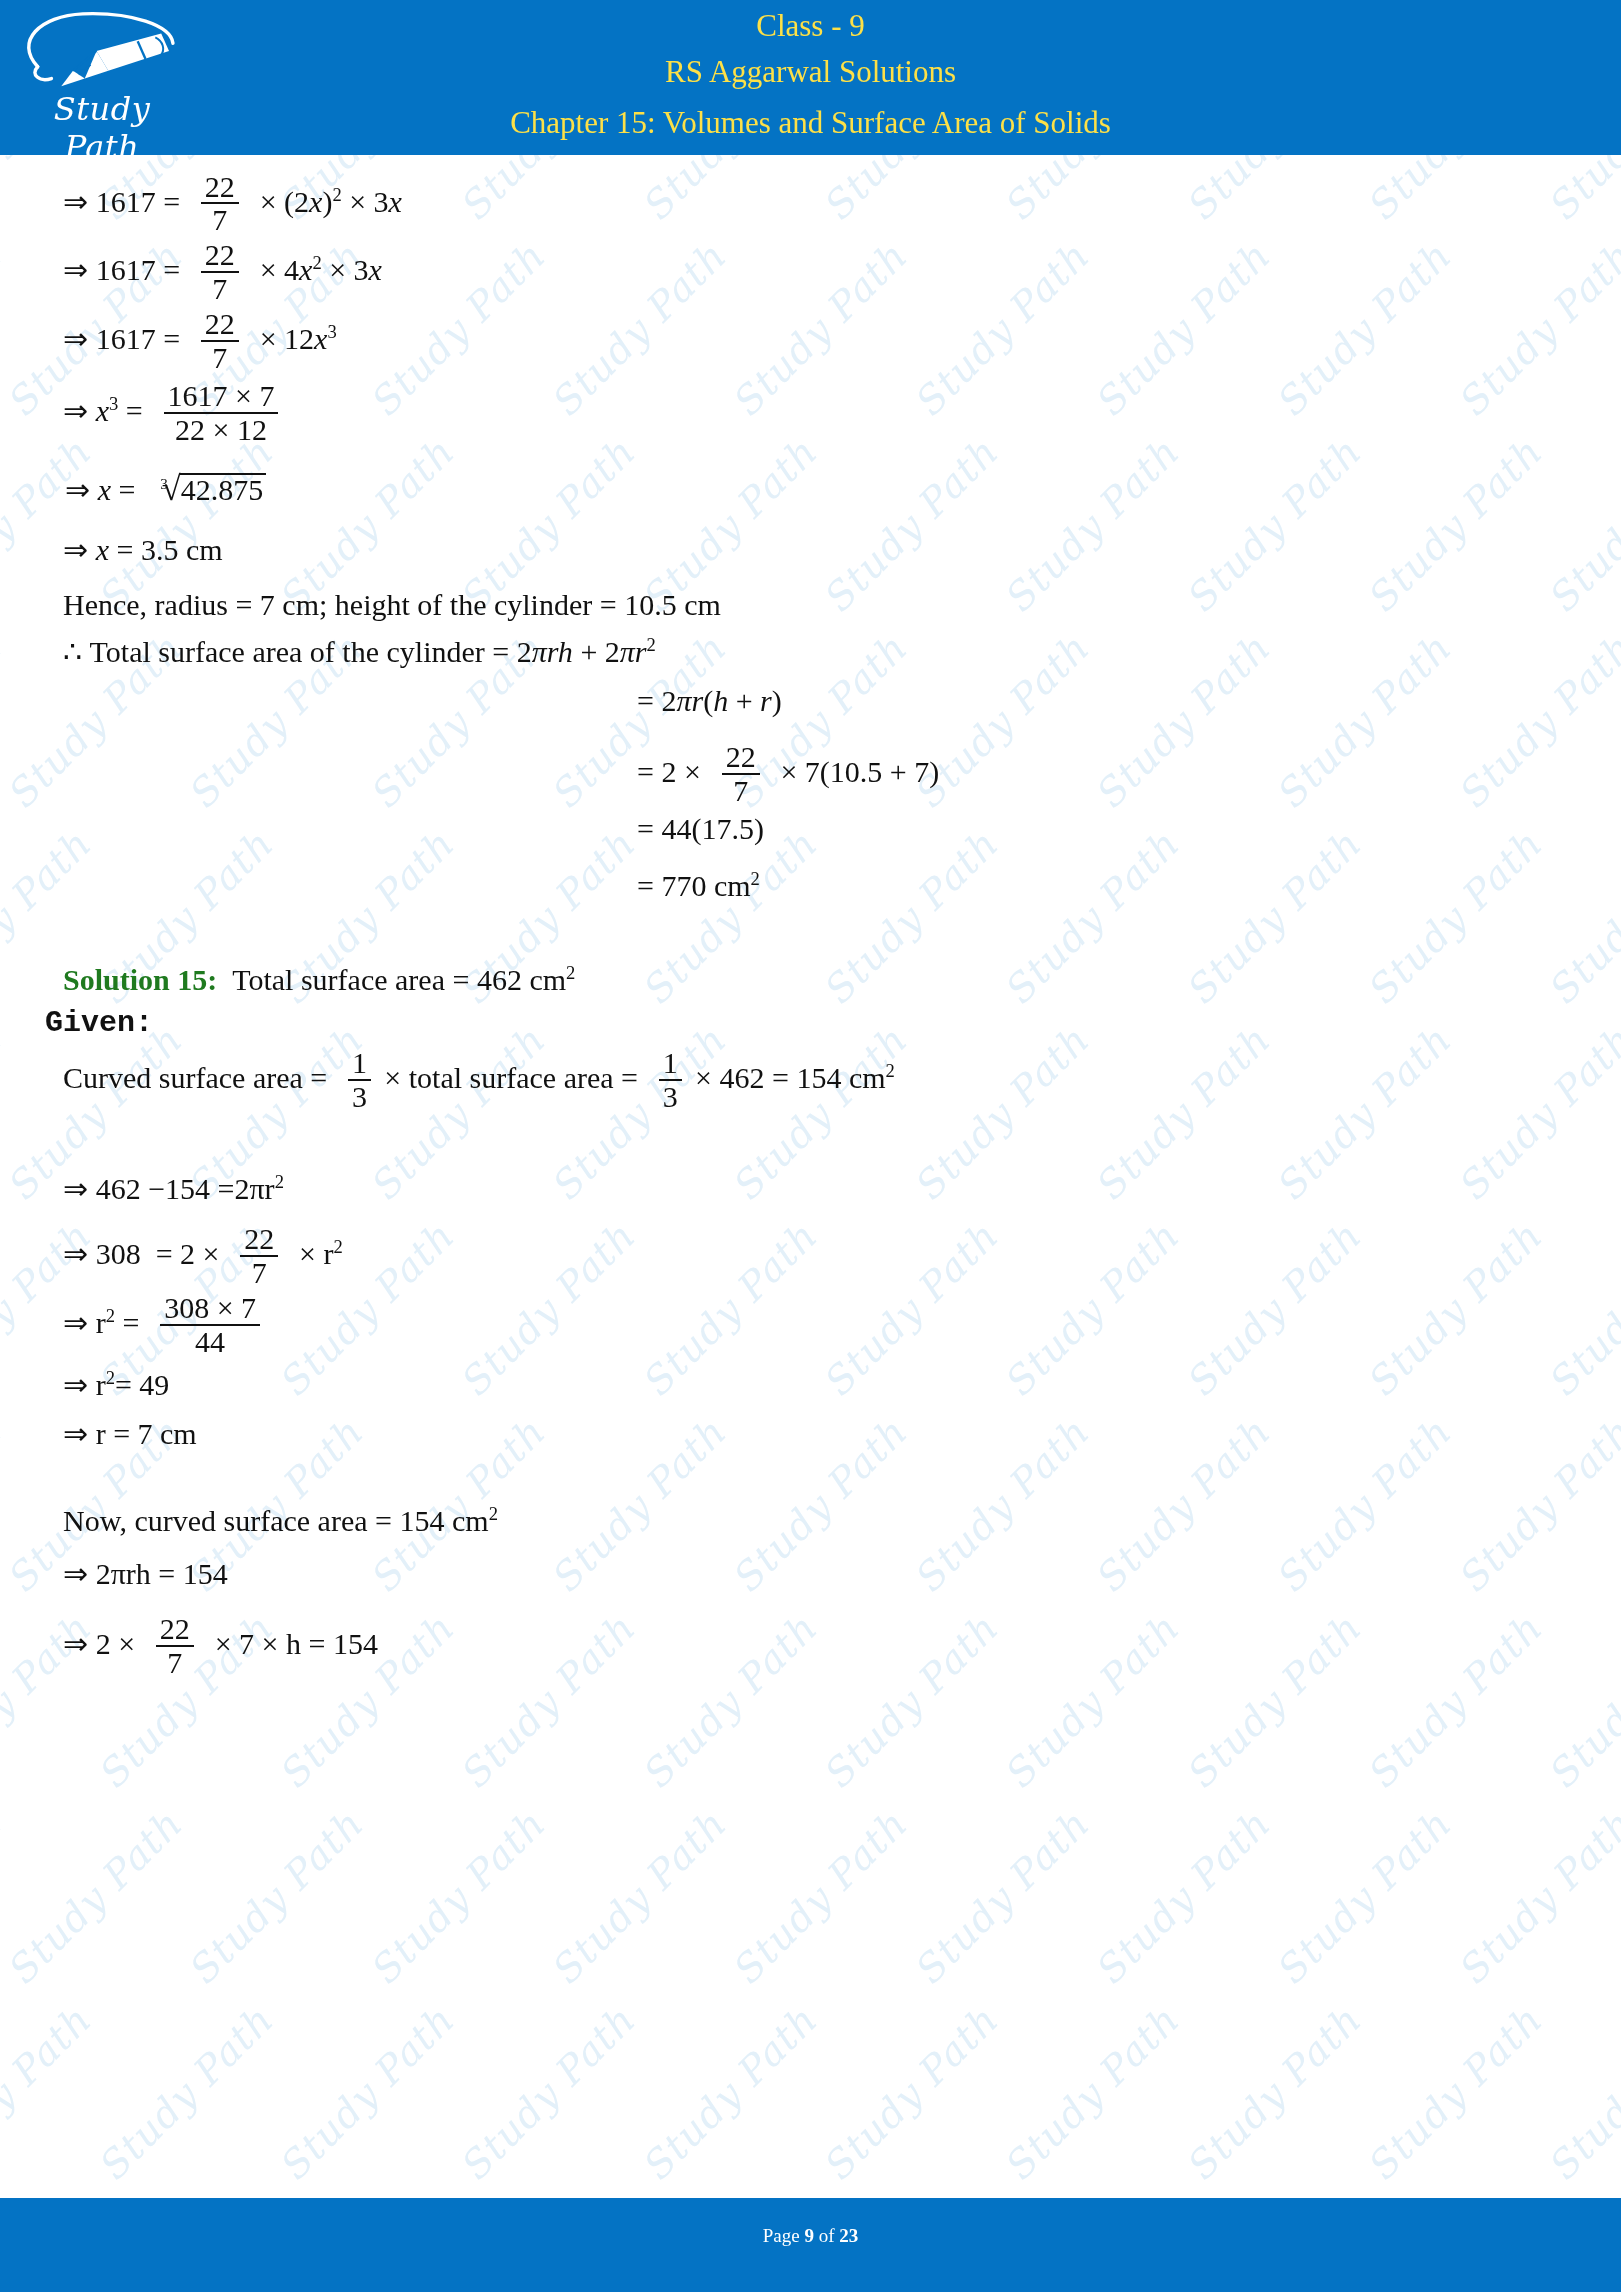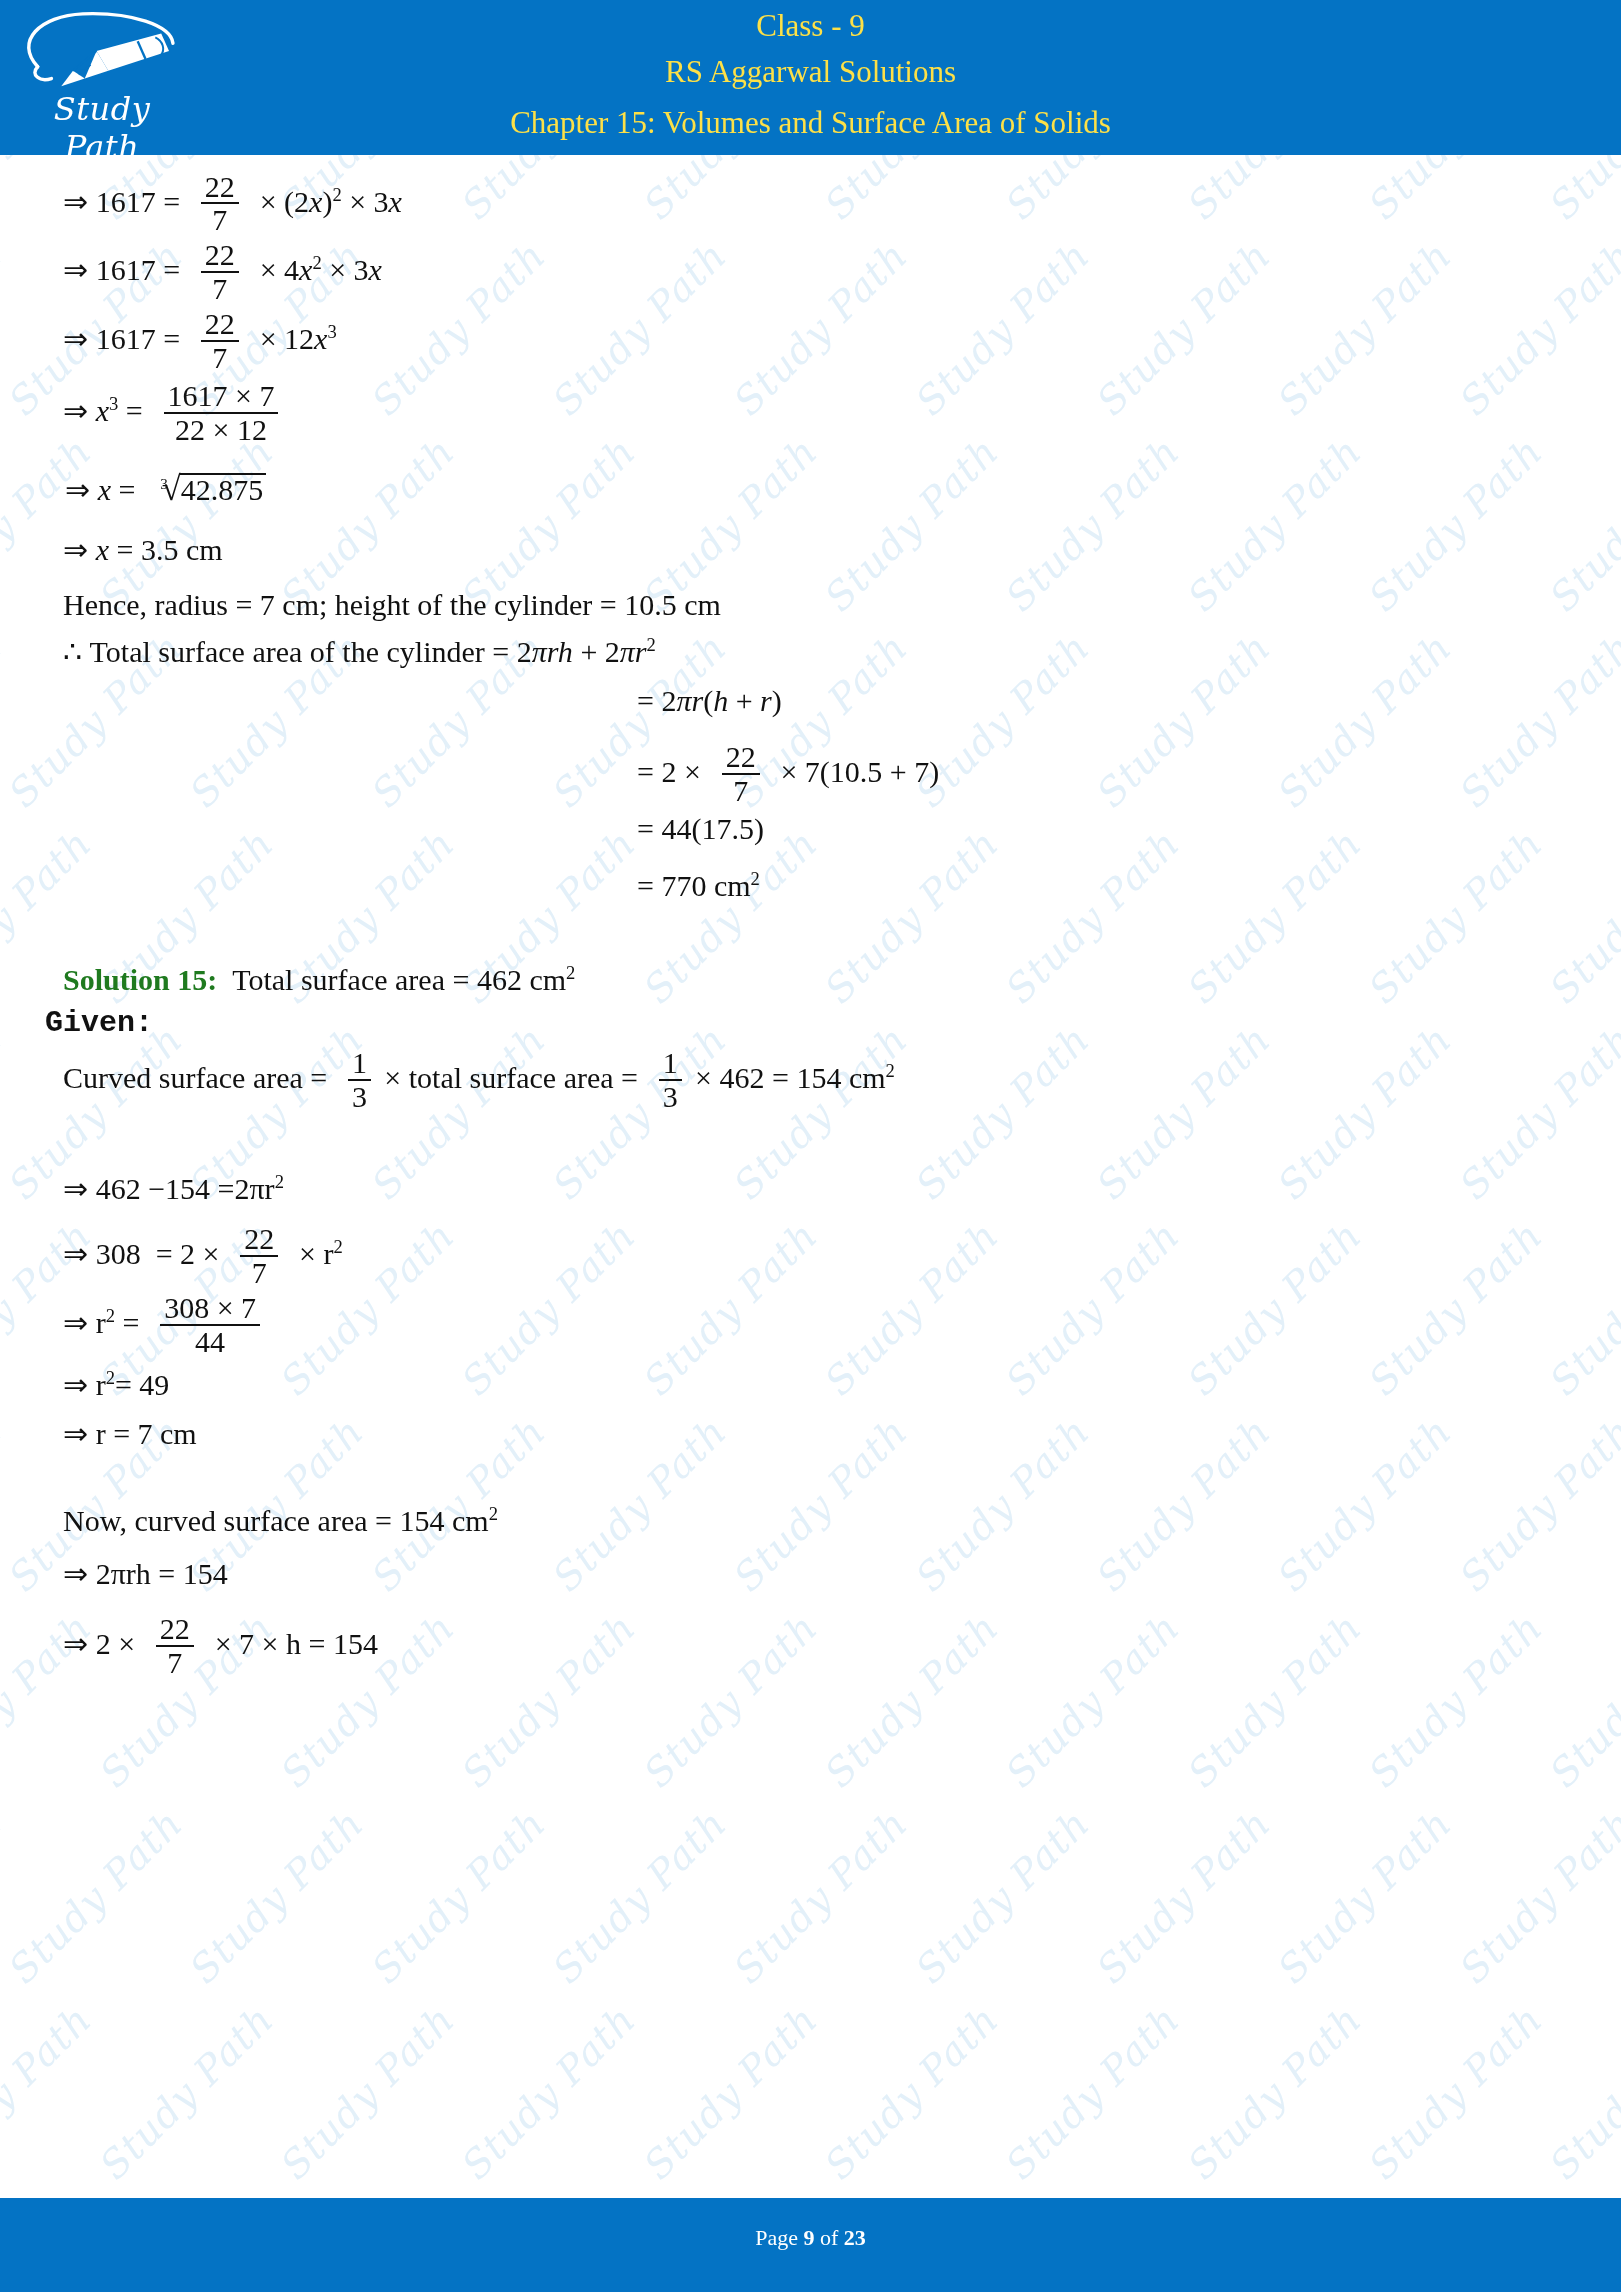--- a/index.html
+++ b/index.html
@@ -64,21 +64,21 @@
   
   .footer{
     position:absolute;left:0;top:2198px;
     width:1621px;height:94px;
     background:#0473c4;
     z-index:3;
   }
   .footer-text{
     position:absolute;left:0;top:27.4px;width:1621px;
     text-align:center;color:#ffffff;
-    font-size:22px;
+    font-size:19px;
     font-family:"Liberation Serif", serif;
   }
   .footer-text b{font-weight:bold;}
 
   
   .content{
     position:absolute;left:0;top:155px;
     width:1621px;height:2044px;
     z-index:2;
   }

